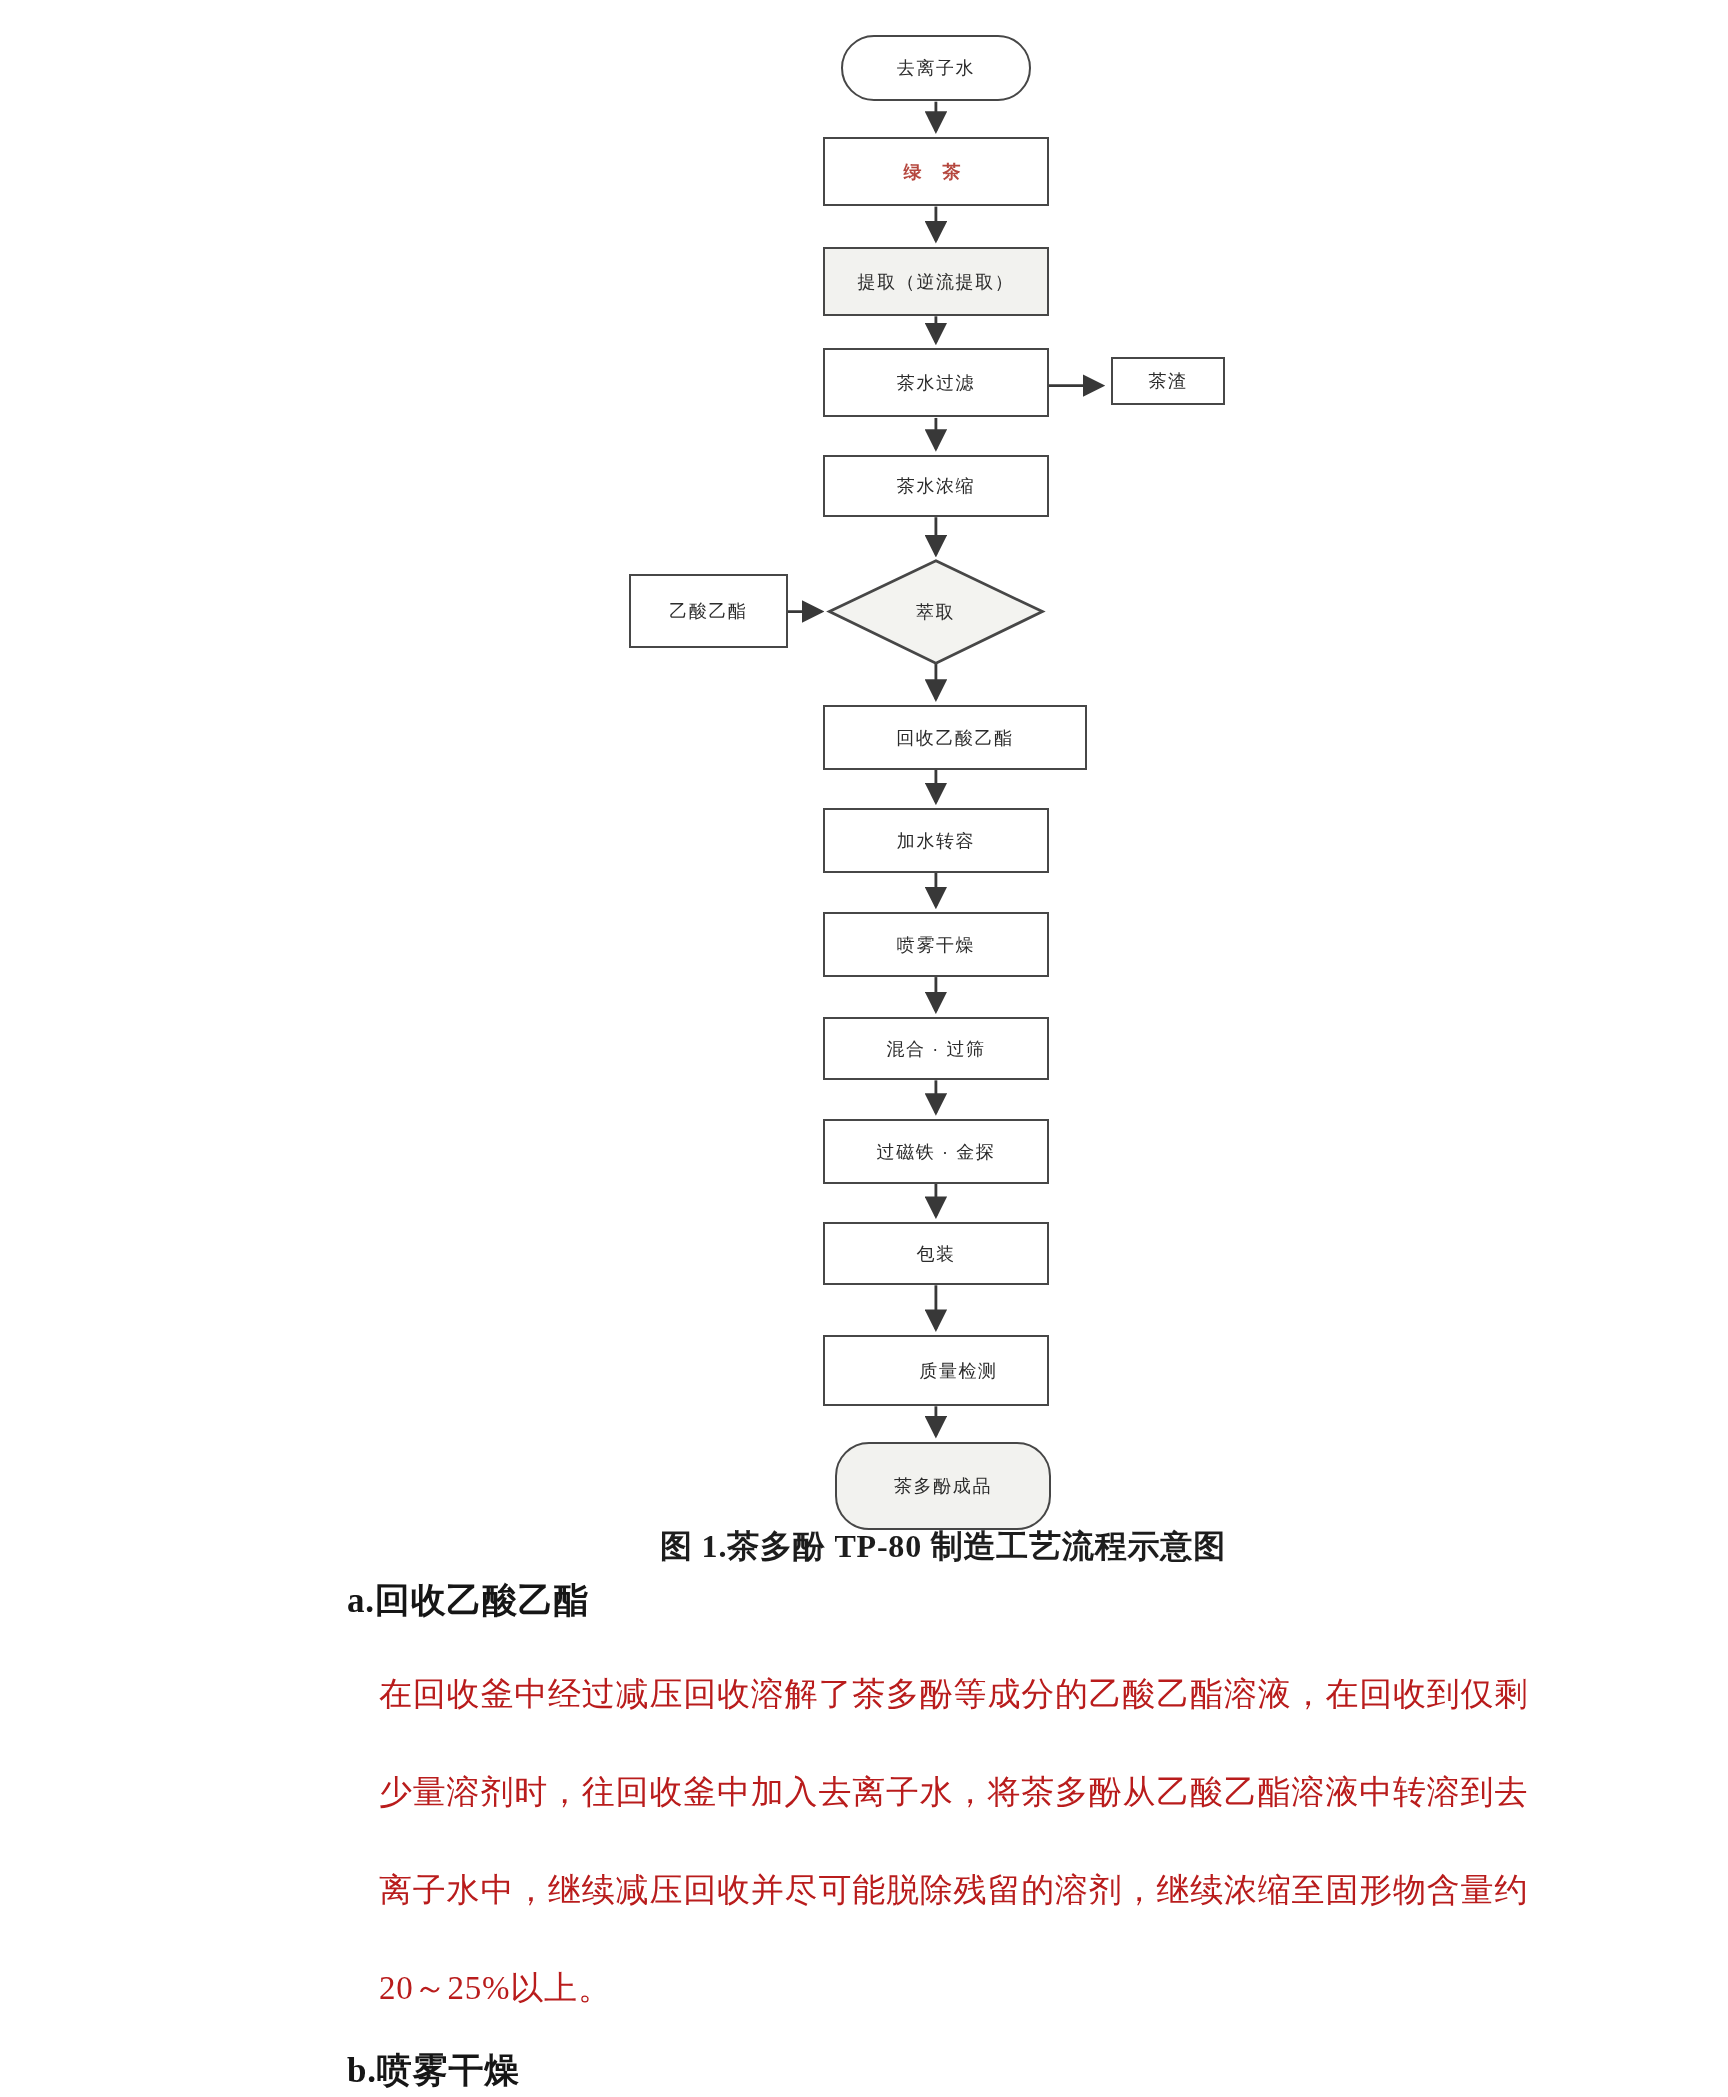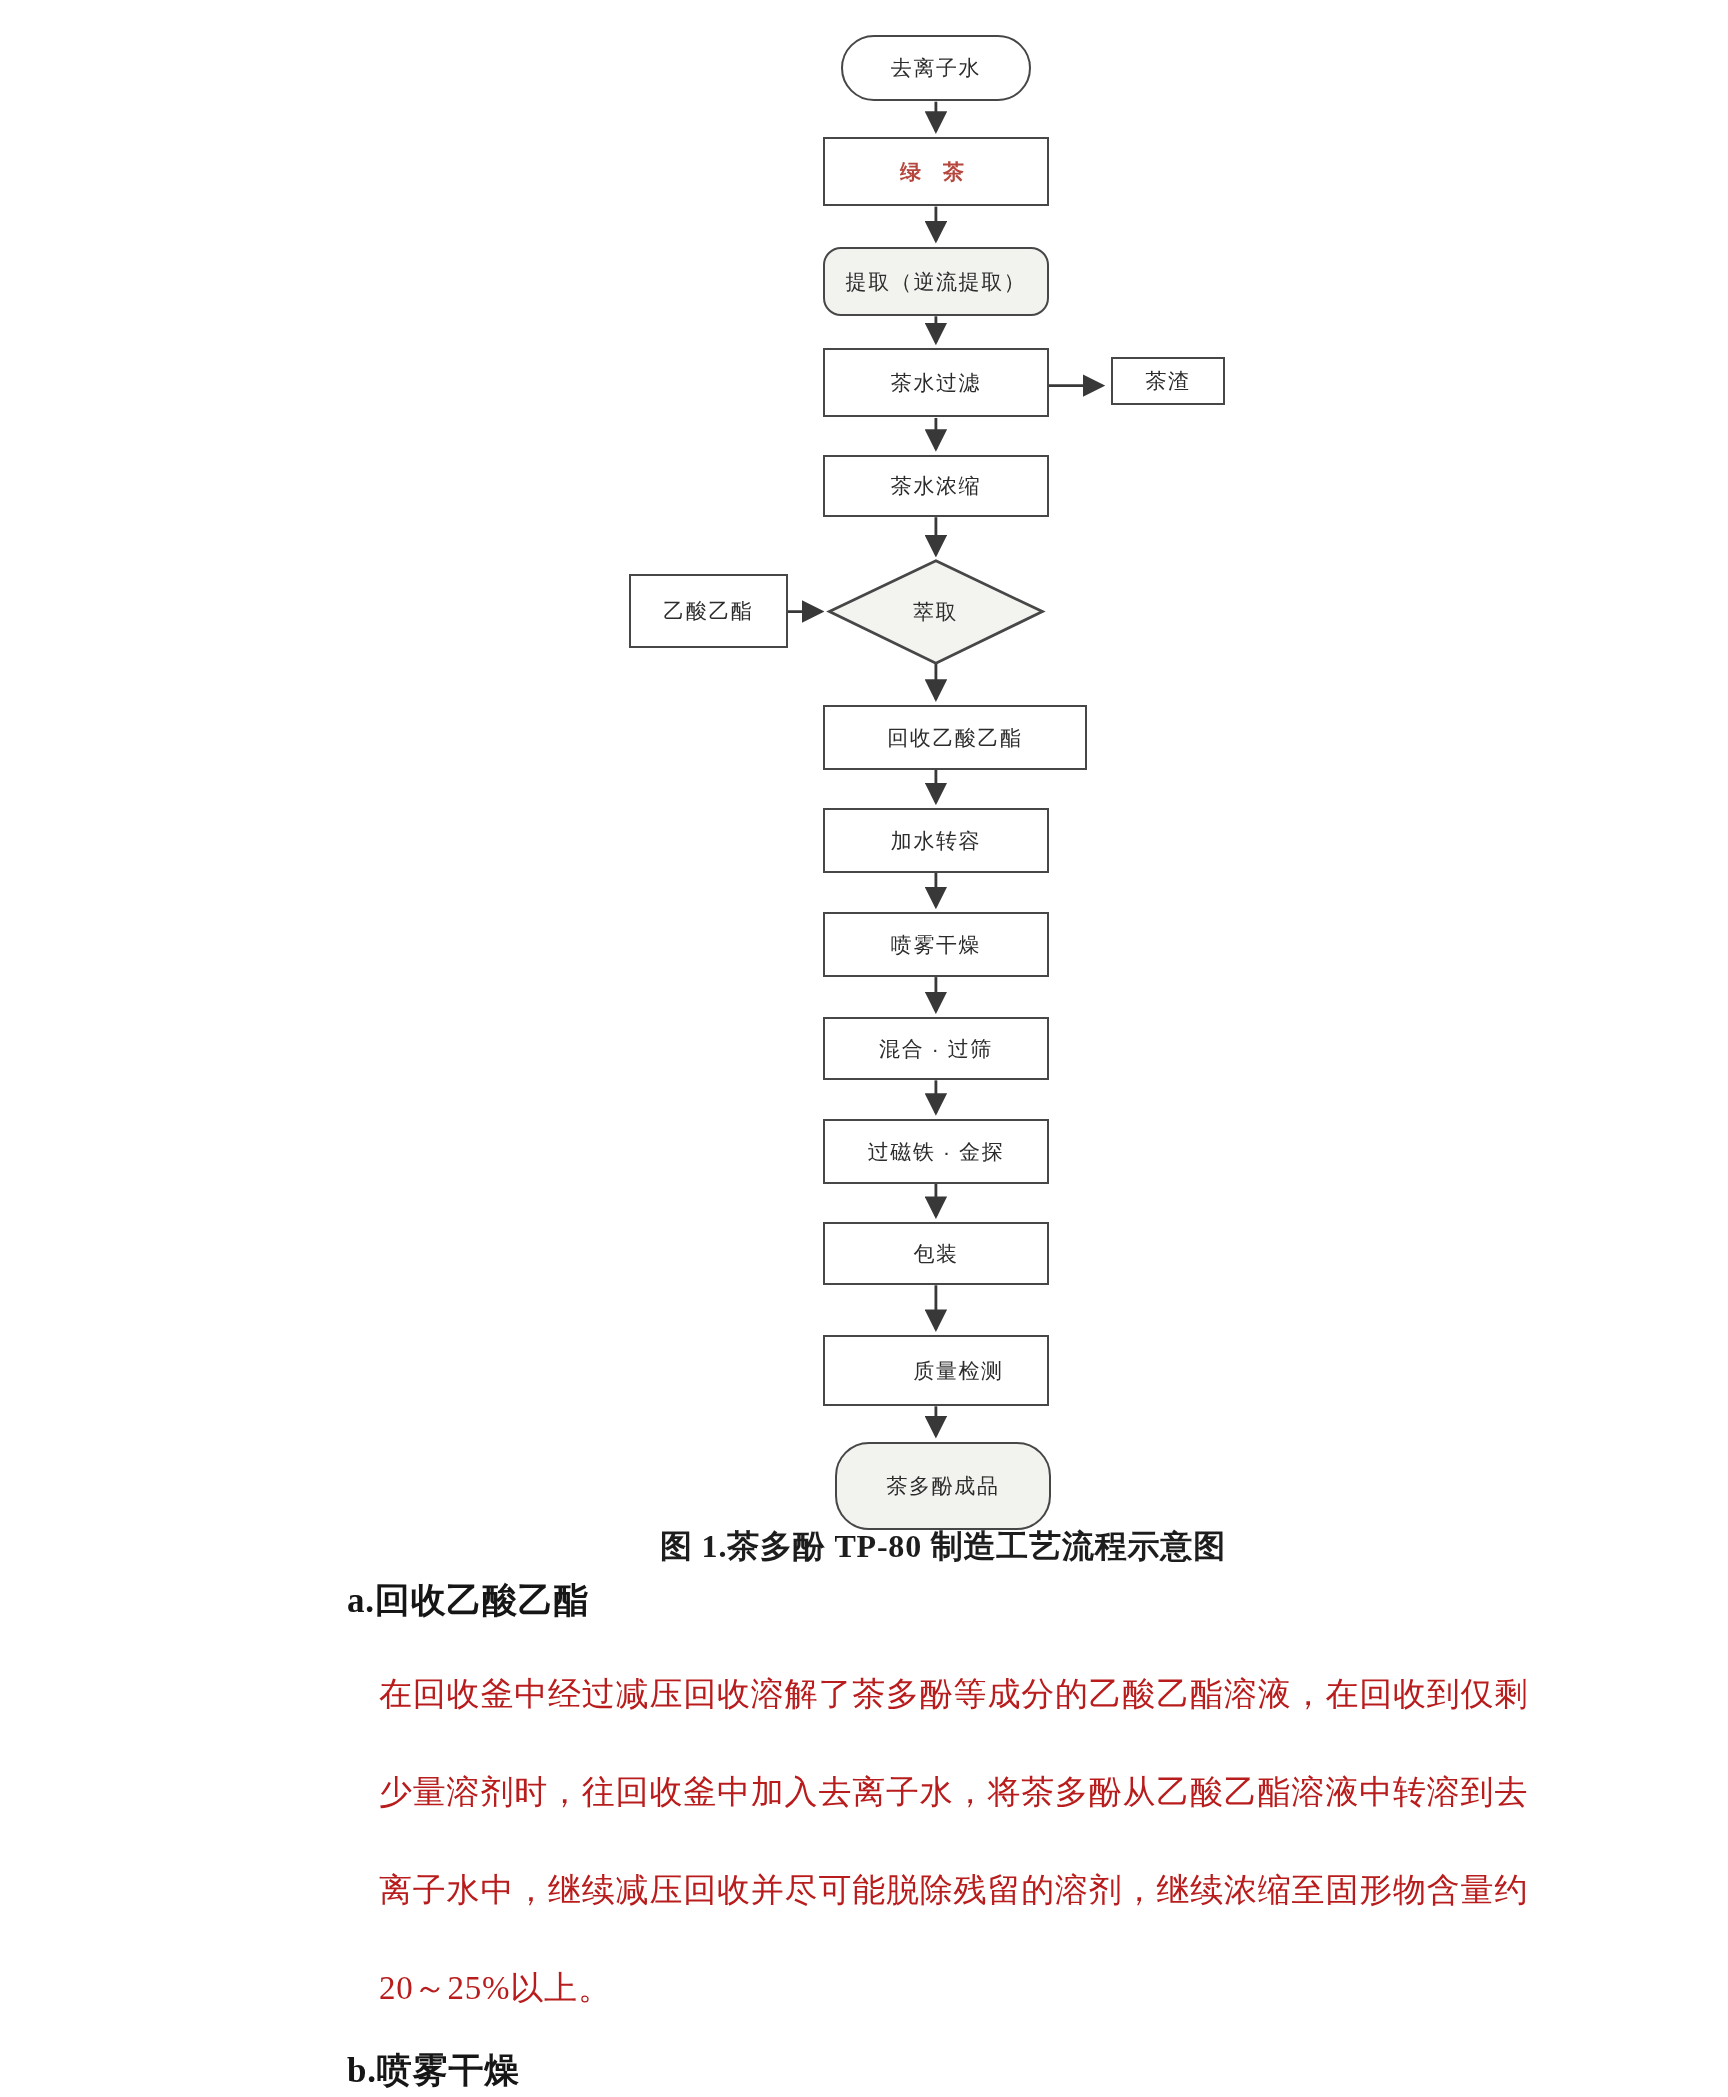--- a/index.html
+++ b/index.html
@@ -14,21 +14,21 @@
   }
   .flowchart{position:absolute;left:0;top:0;width:1729px;height:1533px;}
   .arrows{position:absolute;left:0;top:0;pointer-events:none;}
   .node{
     position:absolute;
     border:2.4px solid #474747;
     background:#ffffff;
     display:flex;
     align-items:center;
     justify-content:center;
-    font-size:21px;
+    font-size:18px;
     letter-spacing:1.6px;
     color:#2c2c2c;
     box-sizing:border-box;
     text-align:center;
   }
   .node.shaded{background:#f2f2ef;}
   .node.stadium{border-radius:34px;}
   .node.plain{border:none;background:transparent;}
   .green-tea-text{color:#b5473e;font-weight:700;letter-spacing:8px;}
   .caption{
@@ -87,21 +87,21 @@
         <polygon points="1160,695 1292,758 1160,822 1028,758" fill="#f3f3f0" stroke="#474747" stroke-width="3.5"></polygon>
       </g>
     </svg>
 
     <div class="node stadium" style="left:841px;top:35px;width:190px;height:66px;">去离子水</div>
 
     <div class="node" style="left:823px;top:137px;width:226px;height:69px;">
       <span class="green-tea-text">绿 茶</span>
     </div>
 
-    <div class="node shaded" style="left:823px;top:247px;width:226px;height:69px;border-radius:18px;">提取（逆流提取）</div>
+    <div class="node shaded" style="left:823px;top:247px;width:226px;height:69px;">提取（逆流提取）</div>
 
     <div class="node" style="left:823px;top:348px;width:226px;height:69px;">茶水过滤</div>
 
     <div class="node" style="left:1111px;top:357px;width:114px;height:48px;">茶渣</div>
 
     <div class="node" style="left:823px;top:455px;width:226px;height:62px;">茶水浓缩</div>
 
     <div class="node" style="left:629px;top:574px;width:159px;height:74px;">乙酸乙酯</div>
 
     <div class="node plain" style="left:829px;top:561px;width:213px;height:102px;">萃取</div>

